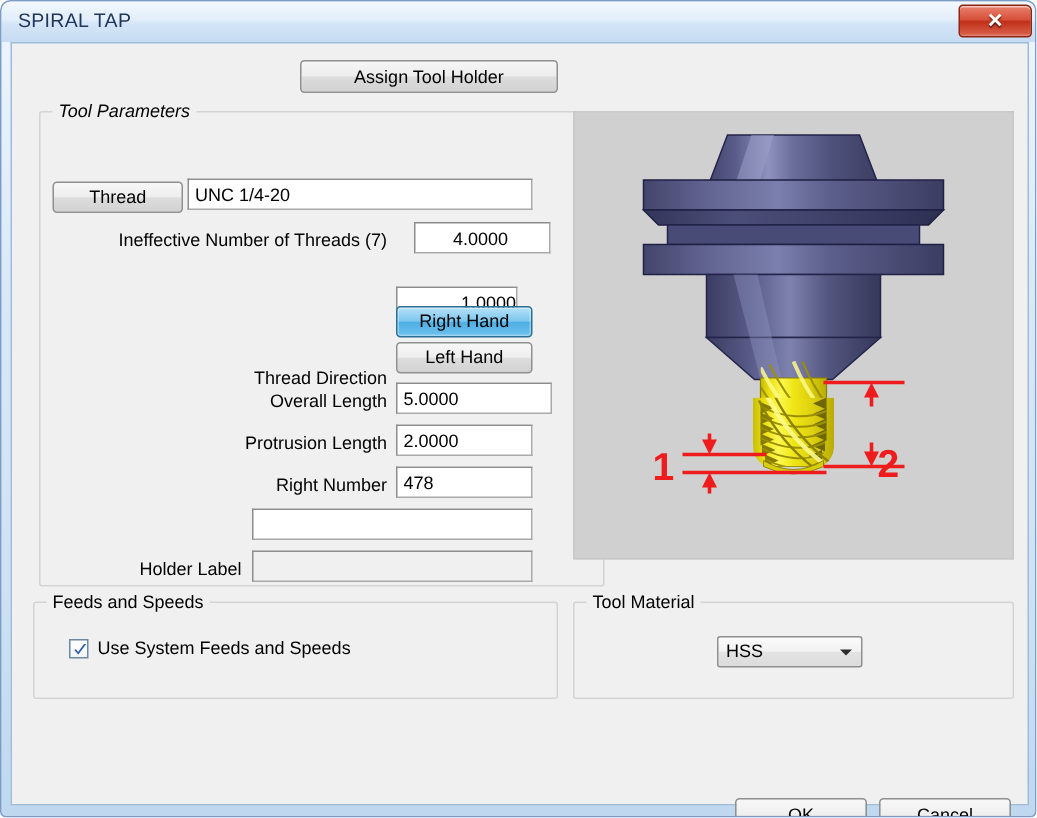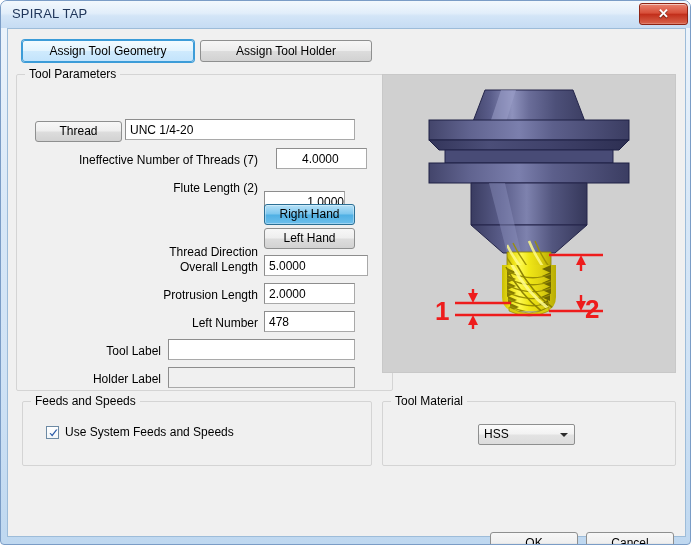--- a/index.html
+++ b/index.html
@@ -116,21 +116,21 @@
     position: absolute;
     top: -8px;
     left: 8px;
     padding: 0 4px;
     background: #f0f0f0;
     font-size: 12px;
     color: #000;
     white-space: nowrap;
   }
 
-  #grp-tool-params { left: 8px; top: 45px; width: 377px; height: 317px; }
+  #grp-tool-params { left: 18px; top: 45px; width: 377px; height: 317px; font-style: italic; }
   #grp-feeds       { left: 14px; top: 372px; width: 350px; height: 65px; }
   #grp-material    { left: 374px; top: 372px; width: 294px; height: 65px; }
 
   
   .field-label {
     position: absolute;
     font-size: 12px;
     color: #000;
     text-align: right;
     white-space: nowrap;
@@ -273,50 +273,47 @@
 
   <div id="titlebar">
     <div id="title-text">SPIRAL TAP</div>
     <div id="close-button">
       <div id="close-glyph">✕</div>
     </div>
   </div>
 
   <div id="client">
 
-    <div id="btn-geometry" class="topbtn focused">Assign Tool Geometry</div>
     <div id="btn-holder" class="topbtn plain">Assign Tool Holder</div>
 
     <div id="grp-tool-params" class="groupbox">
       <div class="group-title">Tool Parameters</div>
     </div>
 
     <div class="pushbtn" style="left:27px; top:92px; width:87px;">Thread</div>
     <div class="textbox" style="left:117px; top:90px; width:230px;">UNC  1/4-20</div>
 
     <div class="field-label" style="left:27px; top:124px; width:223px;">Ineffective Number of Threads (7)</div>
     <div class="textbox" style="left:268px; top:119px; width:91px;padding-left:25px;">4.0000</div>
 
-    <div class="field-label" style="left:27px; top:152px; width:223px;">Flute Length (2)</div>
     <div class="textbox" style="left:256px; top:162px; width:81px;text-align:right;">1.0000</div>
 
     <div class="field-label" style="left:27px; top:180px; width:223px;margin-top:36px;">Thread Direction</div>
     <div class="pushbtn selected" style="left:256px; top:175px; width:91px;">Right Hand</div>
     <div class="pushbtn" style="left:256px; top:199px; width:91px;">Left Hand</div>
 
     <div class="field-label" style="left:27px; top:231px; width:223px;">Overall Length</div>
     <div class="textbox" style="left:256px; top:226px; width:104px;">5.0000</div>
 
     <div class="field-label" style="left:27px; top:259px; width:223px;">Protrusion Length</div>
     <div class="textbox" style="left:256px; top:254px; width:91px;">2.0000</div>
 
-    <div class="field-label" style="left:27px; top:287px; width:223px;">Left Number</div>
+    <div class="field-label" style="left:27px; top:287px; width:223px;">Right Number</div>
     <div class="textbox" style="left:256px; top:282px; width:91px;">478</div>
 
-    <div class="field-label" style="left:27px; top:315px; width:126px;">Tool Label</div>
     <div class="textbox" style="left:160px; top:310px; width:187px;"></div>
 
     <div class="field-label" style="left:27px; top:343px; width:126px;">Holder Label</div>
     <div class="textbox disabled" style="left:160px; top:338px; width:187px;"></div>
 
     <div id="grp-feeds" class="groupbox">
       <div class="group-title">Feeds and Speeds</div>
     </div>
     <div id="feeds-check-row">
       <span class="checkbox">

